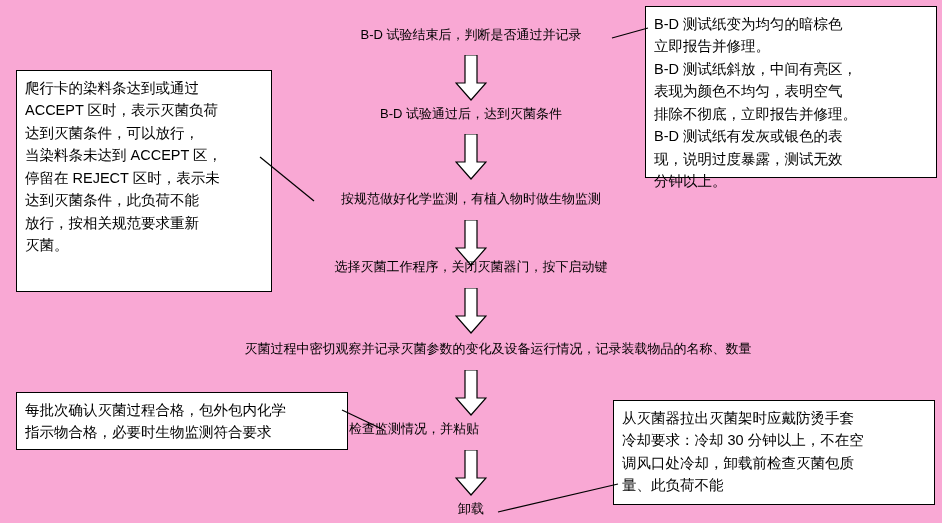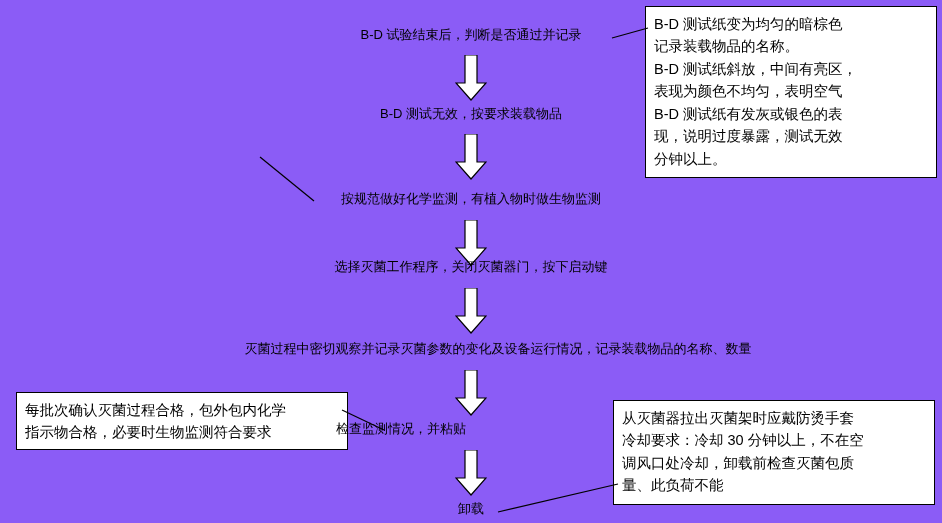--- a/index.html
+++ b/index.html
@@ -7,21 +7,21 @@
     padding: 0;
     background: #ffffff;
   }
   body {
     font-family: "Liberation Sans", sans-serif;
   }
   #canvas {
     position: relative;
     width: 942px;
     height: 523px;
-    background: #8b5cf6;
+    background: #f9a8d4;
     overflow: hidden;
   }
   .step {
     position: absolute;
     color: #000000;
     font-size: 13px;
     line-height: 1.45;
     text-align: center;
     white-space: nowrap;
   }
@@ -54,28 +54,39 @@
     overflow: visible;
   }
 </style>
 </head>
 <body>
 
 <div id="canvas">
 
   <div class="note" style="left:645px; top:6px; width:292px; height:172px;">
     <span class="ln">B-D 测试纸变为均匀的暗棕色</span>
-    <span class="ln">记录装载物品的名称。</span>
+    <span class="ln">立即报告并修理。</span>
     <span class="ln">B-D 测试纸斜放，中间有亮区，</span>
     <span class="ln">表现为颜色不均匀，表明空气</span>
+    <span class="ln">排除不彻底，立即报告并修理。</span>
     <span class="ln">B-D 测试纸有发灰或银色的表</span>
     <span class="ln">现，说明过度暴露，测试无效</span>
     <span class="ln">分钟以上。</span>
   </div>
 
+  <div class="note" style="left:16px; top:70px; width:256px; height:222px;">
+    <span class="ln">爬行卡的染料条达到或通过</span>
+    <span class="ln">ACCEPT 区时，表示灭菌负荷</span>
+    <span class="ln">达到灭菌条件，可以放行，</span>
+    <span class="ln">当染料条未达到 ACCEPT 区，</span>
+    <span class="ln">停留在 REJECT 区时，表示未</span>
+    <span class="ln">达到灭菌条件，此负荷不能</span>
+    <span class="ln">放行，按相关规范要求重新</span>
+    <span class="ln">灭菌。</span>
+  </div>
 
   <div class="note" style="left:16px; top:392px; width:332px; height:58px;">
     <span class="ln">每批次确认灭菌过程合格，包外包内化学</span>
     <span class="ln">指示物合格，必要时生物监测符合要求</span>
   </div>
 
   <div class="note" style="left:613px; top:400px; width:322px; height:105px;">
     <span class="ln">从灭菌器拉出灭菌架时应戴防烫手套</span>
     <span class="ln">冷却要求：冷却 30 分钟以上，不在空</span>
     <span class="ln">调风口处冷却，卸载前检查灭菌包质</span>
@@ -107,21 +118,21 @@
   </div>
 
   <div class="step" style="left:0px; top:26px; width:942px;">B-D 试验结束后，判断是否通过并记录</div>
 
   <div class="arrow" style="left:455px; top:55px; width:32px; height:46px;">
     <svg width="32" height="46" viewBox="0 0 32 46">
       <path d="M10 0 L22 0 L22 28 L31 28 L16 45 L1 28 L10 28 Z" fill="#ffffff" stroke="#000000" stroke-width="1.2"></path>
     </svg>
   </div>
 
-  <div class="step" style="left:0px; top:105px; width:942px;">B-D 测试无效，按要求装载物品</div>
+  <div class="step" style="left:0px; top:105px; width:942px;">B-D 试验通过后，达到灭菌条件</div>
 
   <div class="arrow" style="left:455px; top:134px; width:32px; height:46px;">
     <svg width="32" height="46" viewBox="0 0 32 46">
       <path d="M10 0 L22 0 L22 28 L31 28 L16 45 L1 28 L10 28 Z" fill="#ffffff" stroke="#000000" stroke-width="1.2"></path>
     </svg>
   </div>
 
   <div class="step" style="left:0px; top:190px; width:942px;">按规范做好化学监测，有植入物时做生物监测</div>
 
   <div class="arrow" style="left:455px; top:220px; width:32px; height:46px;">
@@ -139,21 +150,21 @@
   </div>
 
   <div class="step" style="left:0px; top:340px; width:942px;padding-left:27px;">灭菌过程中密切观察并记录灭菌参数的变化及设备运行情况，记录装载物品的名称、数量</div>
 
   <div class="arrow" style="left:455px; top:370px; width:32px; height:46px;">
     <svg width="32" height="46" viewBox="0 0 32 46">
       <path d="M10 0 L22 0 L22 28 L31 28 L16 45 L1 28 L10 28 Z" fill="#ffffff" stroke="#000000" stroke-width="1.2"></path>
     </svg>
   </div>
 
-  <div class="step" style="left:4px; top:420px; width:794px;text-align:center;">检查监测情况，并粘贴</div>
+  <div class="step" style="left:17px; top:420px; width:794px;text-align:center;">检查监测情况，并粘贴</div>
 
   <div class="arrow" style="left:455px; top:450px; width:32px; height:46px;">
     <svg width="32" height="46" viewBox="0 0 32 46">
       <path d="M10 0 L22 0 L22 28 L31 28 L16 45 L1 28 L10 28 Z" fill="#ffffff" stroke="#000000" stroke-width="1.2"></path>
     </svg>
   </div>
 
   <div class="step" style="left:0px; top:500px; width:942px;">卸载</div>
 
 </div>

